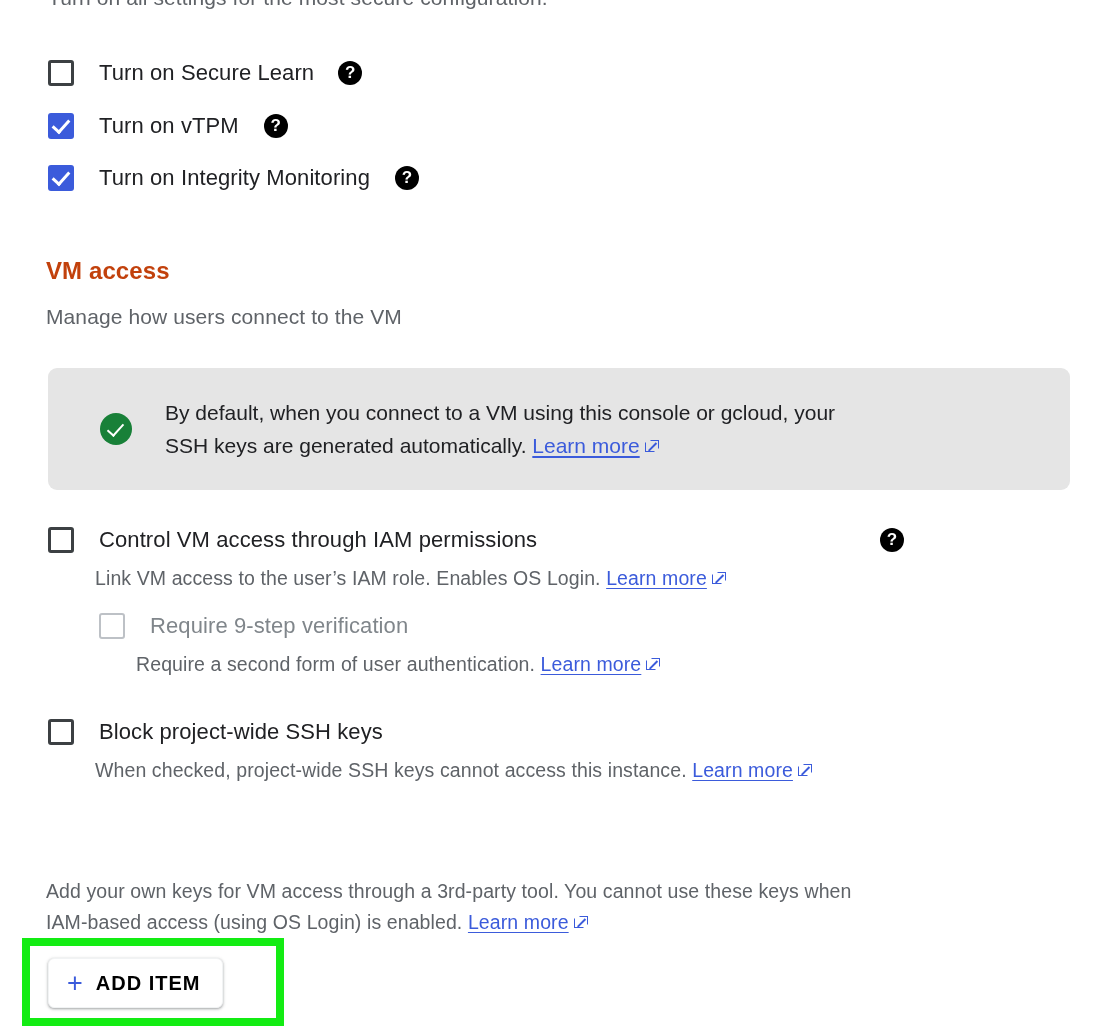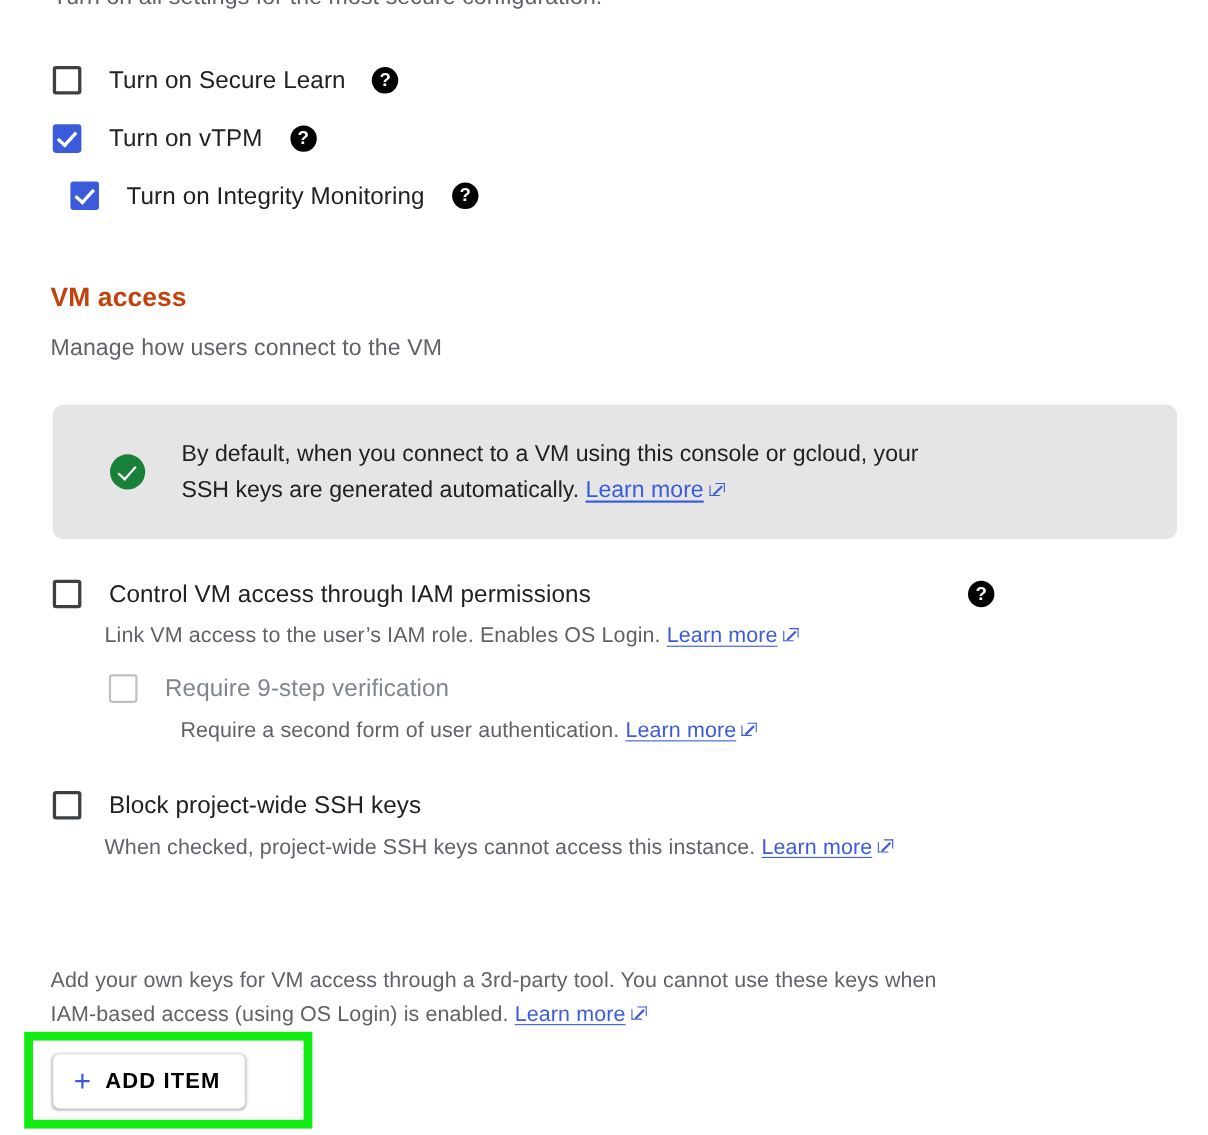--- a/index.html
+++ b/index.html
@@ -259,21 +259,21 @@
     <div class="cb-label">Turn on Secure Learn</div>
     <div class="help-icon" style="margin-left:24px;">?</div>
   </div>
 
   <div class="cb-row" style="left:48px; top:113px;">
     <div class="checkbox checked"></div>
     <div class="cb-label">Turn on vTPM</div>
     <div class="help-icon" style="margin-left:25px;">?</div>
   </div>
 
-  <div class="cb-row" style="left:48px; top:165px;margin-left:16px;">
+  <div class="cb-row" style="left:48px; top:165px;">
     <div class="checkbox checked"></div>
     <div class="cb-label">Turn on Integrity Monitoring</div>
     <div class="help-icon" style="margin-left:25px;">?</div>
   </div>
 
   <div class="section-title" style="left:46px; top:257px;">VM access</div>
   <div class="section-sub" style="left:46px; top:305px;">Manage how users connect to the VM</div>
 
   <div class="info-box">
     <div class="info-check"></div>
@@ -291,21 +291,21 @@
   <div class="help-icon" style="position:absolute; left:880px; top:528px;">?</div>
   <div class="desc" style="left:95px; top:563px;">
     <span>Link VM access to the user’s IAM role. Enables OS Login.</span>
     <span class="learn-more"><span>Learn more</span></span><span class="ext-icon"><span class="ext-arrow"></span></span>
   </div>
 
   <div class="cb-row" style="left:99px; top:613px;">
     <div class="checkbox disabled"></div>
     <div class="cb-label muted">Require 9-step verification</div>
   </div>
-  <div class="desc" style="left:164px; top:649px;">
+  <div class="desc" style="left:136px; top:649px;">
     <span>Require a second form of user authentication.</span>
     <span class="learn-more"><span>Learn more</span></span><span class="ext-icon"><span class="ext-arrow"></span></span>
   </div>
 
   <div class="cb-row" style="left:48px; top:719px;">
     <div class="checkbox"></div>
     <div class="cb-label">Block project-wide SSH keys</div>
   </div>
   <div class="desc" style="left:95px; top:755px;">
     <span>When checked, project-wide SSH keys cannot access this instance.</span>

